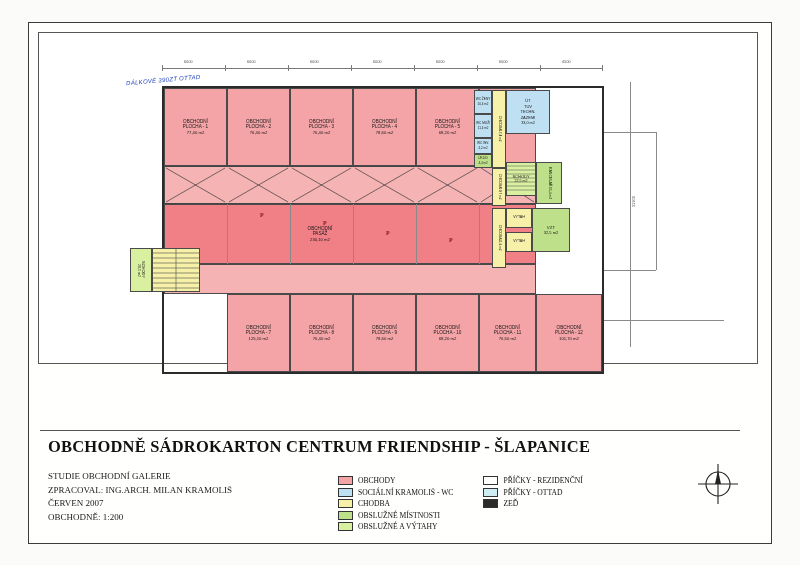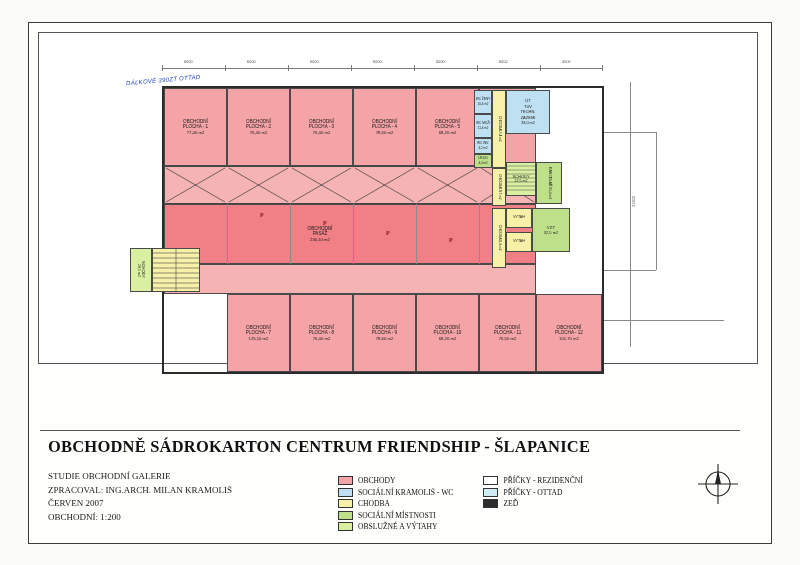--- a/index.html
+++ b/index.html
@@ -411,40 +411,40 @@
   <div class="hr-title"></div>
 
   <div id="title">
     <div class="main">OBCHODNĚ SÁDROKARTON CENTRUM FRIENDSHIP - ŠLAPANICE</div>
   </div>
 
   <div id="meta">
     <div>STUDIE OBCHODNÍ GALERIE</div>
     <div>ZPRACOVAL: ING.ARCH. MILAN KRAMOLIŠ</div>
     <div>ČERVEN 2007</div>
-    <div>OBCHODNÍ: 1:200</div>
+    <div>OBCHODNĚ: 1:200</div>
   </div>
 
   <div id="legend">
     <div class="leg-col">
       <div class="leg-row">
         <span class="swatch" style="background:#f4a3a6;"></span>
         <span>OBCHODY</span>
       </div>
       <div class="leg-row">
         <span class="swatch" style="background:#bfe0f2;"></span>
         <span>SOCIÁLNÍ KRAMOLIŠ - WC</span>
       </div>
       <div class="leg-row">
         <span class="swatch" style="background:#f6f0a8;"></span>
         <span>CHODBA</span>
       </div>
       <div class="leg-row">
         <span class="swatch" style="background:#bfe08a;"></span>
-        <span>SOCIÁLNÍ MÍSTNOSTI</span>
+        <span>OBSLUŽNÉ MÍSTNOSTI</span>
       </div>
       <div class="leg-row">
         <span class="swatch" style="background:#d9f0a0;"></span>
         <span>OBSLUŽNÉ A VÝTAHY</span>
       </div>
     </div>
     <div class="leg-col">
       <div class="leg-row">
         <span class="swatch" style="background:#ffffff;"></span>
         <span>PŘÍČKY - REZIDENČNÍ</span>

